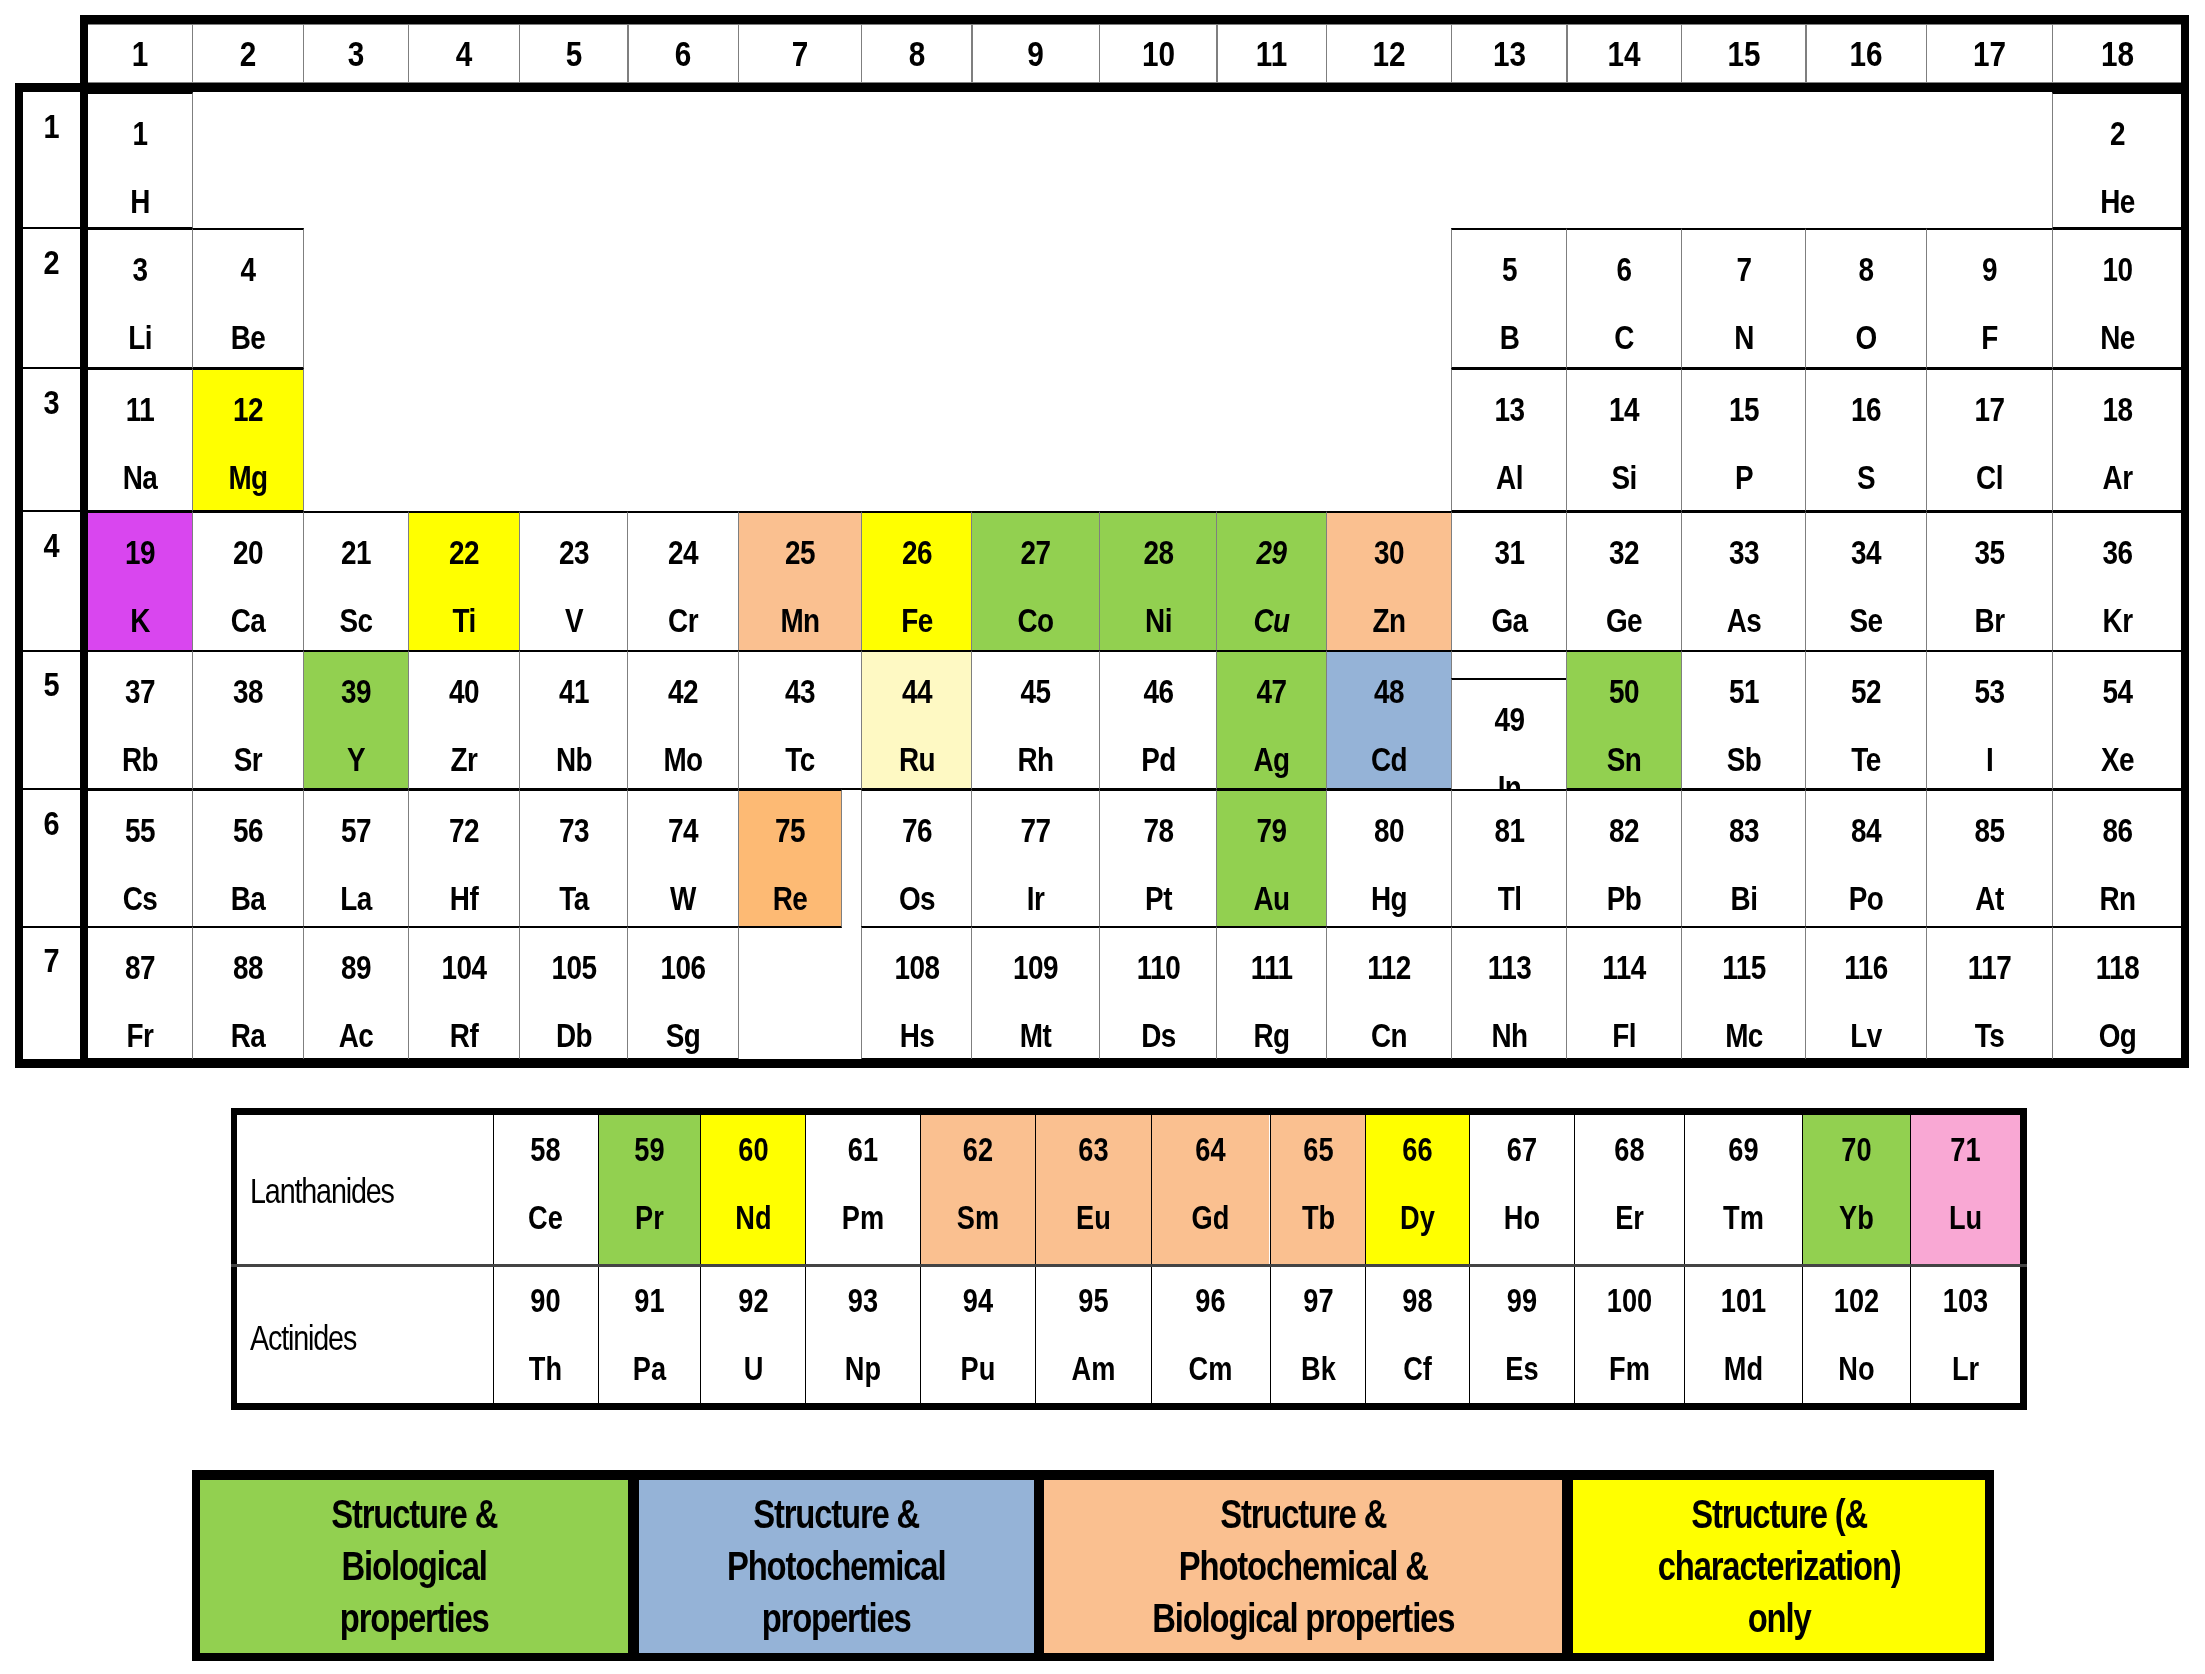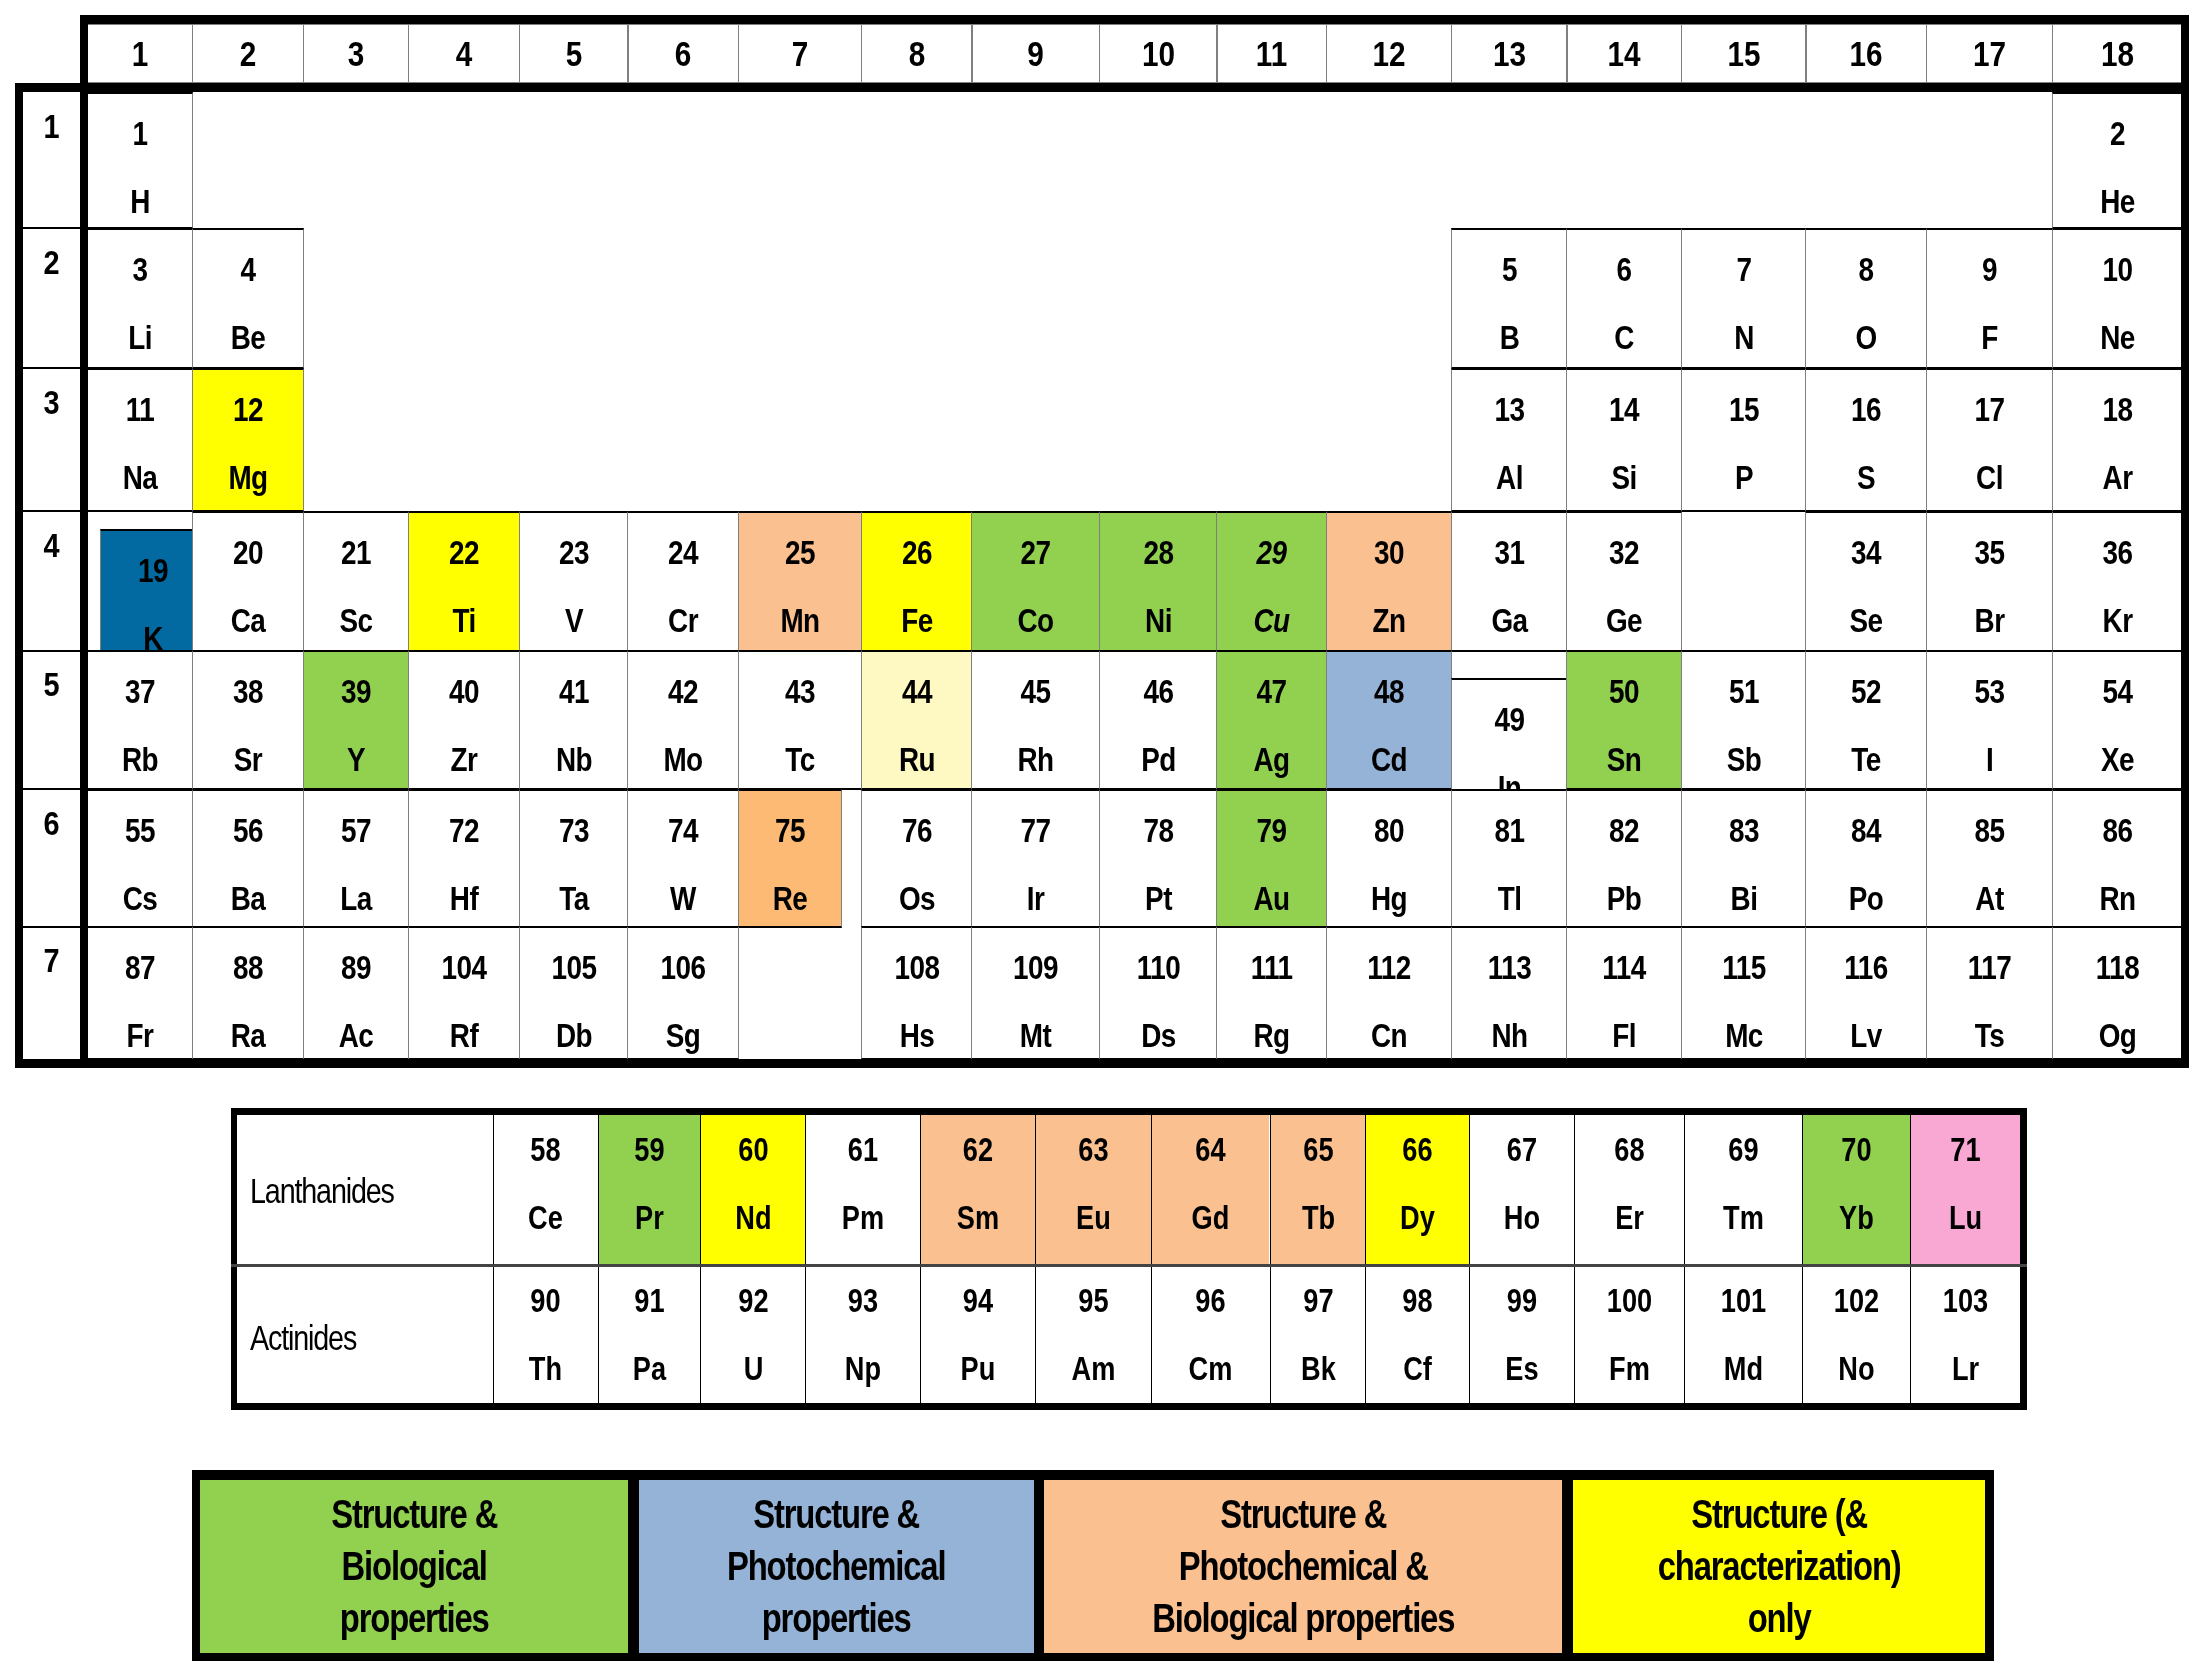--- a/index.html
+++ b/index.html
@@ -180,21 +180,21 @@
       <div class="sym" style="top: 87px;">S</div>
     </div>
     <div class="cell" style="left: 1926px; top: 368px; width: 127px; height: 144px; background: rgb(255, 255, 255); border-color: rgb(0, 0, 0) rgb(127, 127, 127); border-top-width: 2px; border-top-style: solid; border-bottom-width: 2px; border-bottom-style: solid;">
       <div class="num" style="top: 19px;">17</div>
       <div class="sym" style="top: 87px;">Cl</div>
     </div>
     <div class="cell" style="left: 2052px; top: 368px; width: 131px; height: 144px; background: rgb(255, 255, 255); border-color: rgb(0, 0, 0) rgb(127, 127, 127); border-top-width: 2px; border-top-style: solid; border-bottom-width: 2px; border-bottom-style: solid;">
       <div class="num" style="top: 19px;">18</div>
       <div class="sym" style="top: 87px;">Ar</div>
     </div>
-    <div class="cell" style="left: 100px; top: 511px; width: 106px; height: 141px; background: #0369a1; border-color: rgb(0, 0, 0) rgb(127, 127, 127); border-top-width: 2px; border-top-style: solid; border-bottom-width: 2px; border-bottom-style: solid; margin-top: 18px;">
+    <div class="cell" style="left: 87px; top: 511px; width: 106px; height: 141px; background: #d946ef; border-color: rgb(0, 0, 0) rgb(127, 127, 127); border-top-width: 2px; border-top-style: solid; border-bottom-width: 2px; border-bottom-style: solid;">
       <div class="num" style="top: 19px;">19</div>
       <div class="sym" style="top: 87px;">K</div>
     </div>
     <div class="cell" style="left: 192px; top: 511px; width: 112px; height: 141px; background: rgb(255, 255, 255); border-color: rgb(0, 0, 0) rgb(127, 127, 127); border-top-width: 2px; border-top-style: solid; border-bottom-width: 2px; border-bottom-style: solid;">
       <div class="num" style="top: 19px;">20</div>
       <div class="sym" style="top: 87px;">Ca</div>
     </div>
     <div class="cell" style="left: 303px; top: 511px; width: 106px; height: 141px; background: rgb(255, 255, 255); border-color: rgb(0, 0, 0) rgb(127, 127, 127); border-top-width: 2px; border-top-style: solid; border-bottom-width: 2px; border-bottom-style: solid;">
       <div class="num" style="top: 19px;">21</div>
       <div class="sym" style="top: 87px;">Sc</div>
@@ -235,20 +235,24 @@
       <div class="num" style="top: 19px;">30</div>
       <div class="sym" style="top: 87px;">Zn</div>
     </div>
     <div class="cell" style="left: 1451px; top: 511px; width: 117px; height: 141px; background: rgb(255, 255, 255); border-color: rgb(0, 0, 0) rgb(127, 127, 127); border-top-width: 2px; border-top-style: solid; border-bottom-width: 2px; border-bottom-style: solid;">
       <div class="num" style="top: 19px;">31</div>
       <div class="sym" style="top: 87px;">Ga</div>
     </div>
     <div class="cell" style="left: 1566px; top: 511px; width: 116px; height: 141px; background: rgb(255, 255, 255); border-color: rgb(0, 0, 0) rgb(127, 127, 127); border-top-width: 2px; border-top-style: solid; border-bottom-width: 2px; border-bottom-style: solid;">
       <div class="num" style="top: 19px;">32</div>
       <div class="sym" style="top: 87px;">Ge</div>
+    </div>
+    <div class="cell" style="left: 1681px; top: 511px; width: 126px; height: 141px; background: rgb(255, 255, 255); border-color: rgb(0, 0, 0) rgb(127, 127, 127); border-top-width: 2px; border-top-style: solid; border-bottom-width: 2px; border-bottom-style: solid;">
+      <div class="num" style="top: 19px;">33</div>
+      <div class="sym" style="top: 87px;">As</div>
     </div>
     <div class="cell" style="left: 1805px; top: 511px; width: 122px; height: 141px; background: rgb(255, 255, 255); border-color: rgb(0, 0, 0) rgb(127, 127, 127); border-top-width: 2px; border-top-style: solid; border-bottom-width: 2px; border-bottom-style: solid;">
       <div class="num" style="top: 19px;">34</div>
       <div class="sym" style="top: 87px;">Se</div>
     </div>
     <div class="cell" style="left: 1926px; top: 511px; width: 127px; height: 141px; background: rgb(255, 255, 255); border-color: rgb(0, 0, 0) rgb(127, 127, 127); border-top-width: 2px; border-top-style: solid; border-bottom-width: 2px; border-bottom-style: solid;">
       <div class="num" style="top: 19px;">35</div>
       <div class="sym" style="top: 87px;">Br</div>
     </div>
     <div class="cell" style="left: 2052px; top: 511px; width: 131px; height: 141px; background: rgb(255, 255, 255); border-color: rgb(0, 0, 0) rgb(127, 127, 127); border-top-width: 2px; border-top-style: solid; border-bottom-width: 2px; border-bottom-style: solid;">

